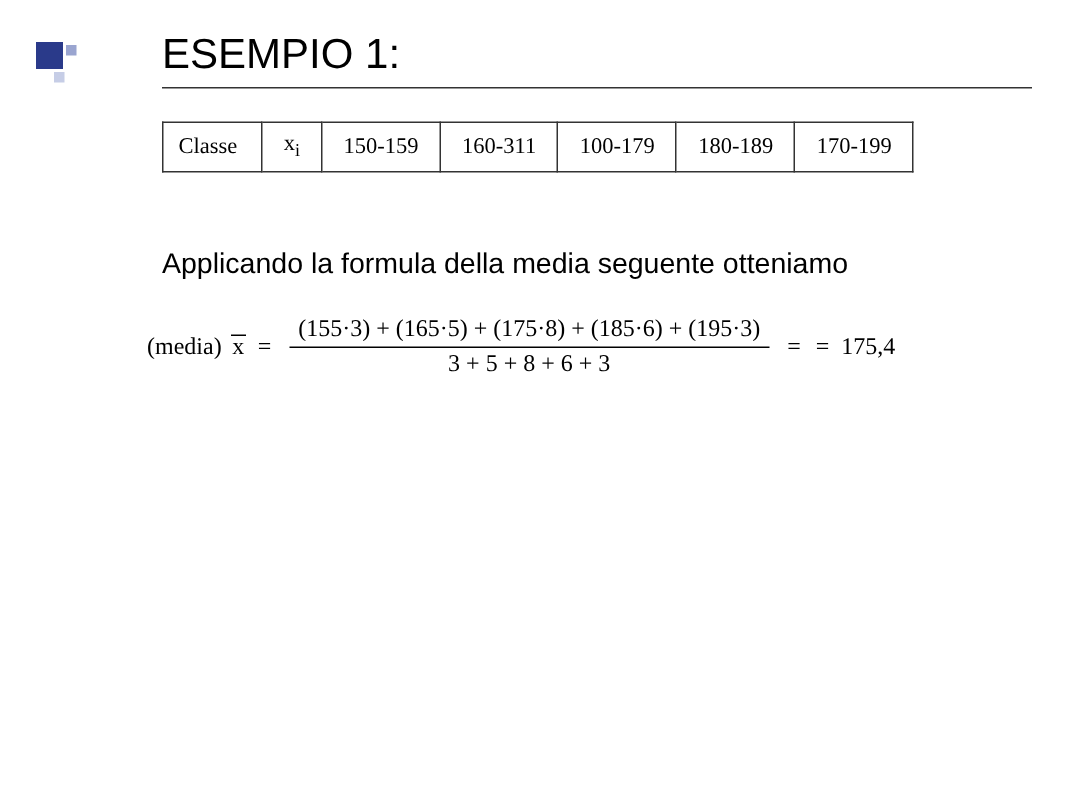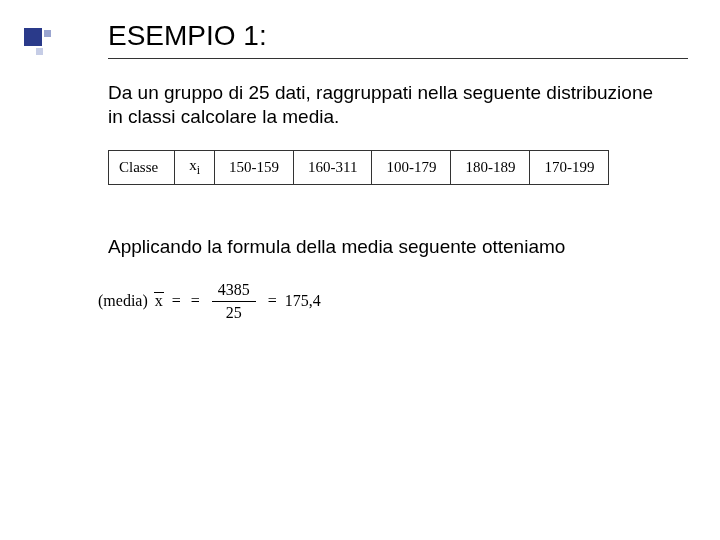--- a/index.html
+++ b/index.html
@@ -126,21 +126,20 @@
   <div class="big"></div>
   <div class="s1"></div>
   <div class="s2"></div>
 </div>
 
 <div class="content">
 
   <h1>ESEMPIO 1:</h1>
   <hr class="rule">
 
-  <p class="para">Da un gruppo di 25 dati, raggruppati nella seguente distribuzione in classi calcolare la media.</p>
 
   <table class="data">
     <tbody>
         <tr>
       <td class="lbl">Classe</td>
       <td>
         <span>x</span><span class="sub">i</span>
       </td>
       <td>150-159</td>
       <td>160-311</td>
@@ -150,23 +149,23 @@
     </tr>
   </tbody>
     </table>
 
   <p class="para">Applicando la formula della media seguente otteniamo</p>
 
   <div class="formula-wrap">
     <span>(media)</span>
     <span class="xbar">x</span>
     <span class="eq">=</span>
+    <span class="frac">
+      <span class="num">(155·3) + (165·5) + (175·8) + (185·6) + (195·3)</span>
+      <span class="bar"></span>
+      <span class="den">3 + 5 + 8 + 6 + 3</span>
+    </span>
     <span class="eq">=</span>
-    <span class="frac">
-      <span class="num">4385</span>
-      <span class="bar"></span>
-      <span class="den">25</span>
-    </span>
     <span class="eq">=</span>
     <span>175,4</span>
   </div>
 
 </div>
 
 </body></html>

